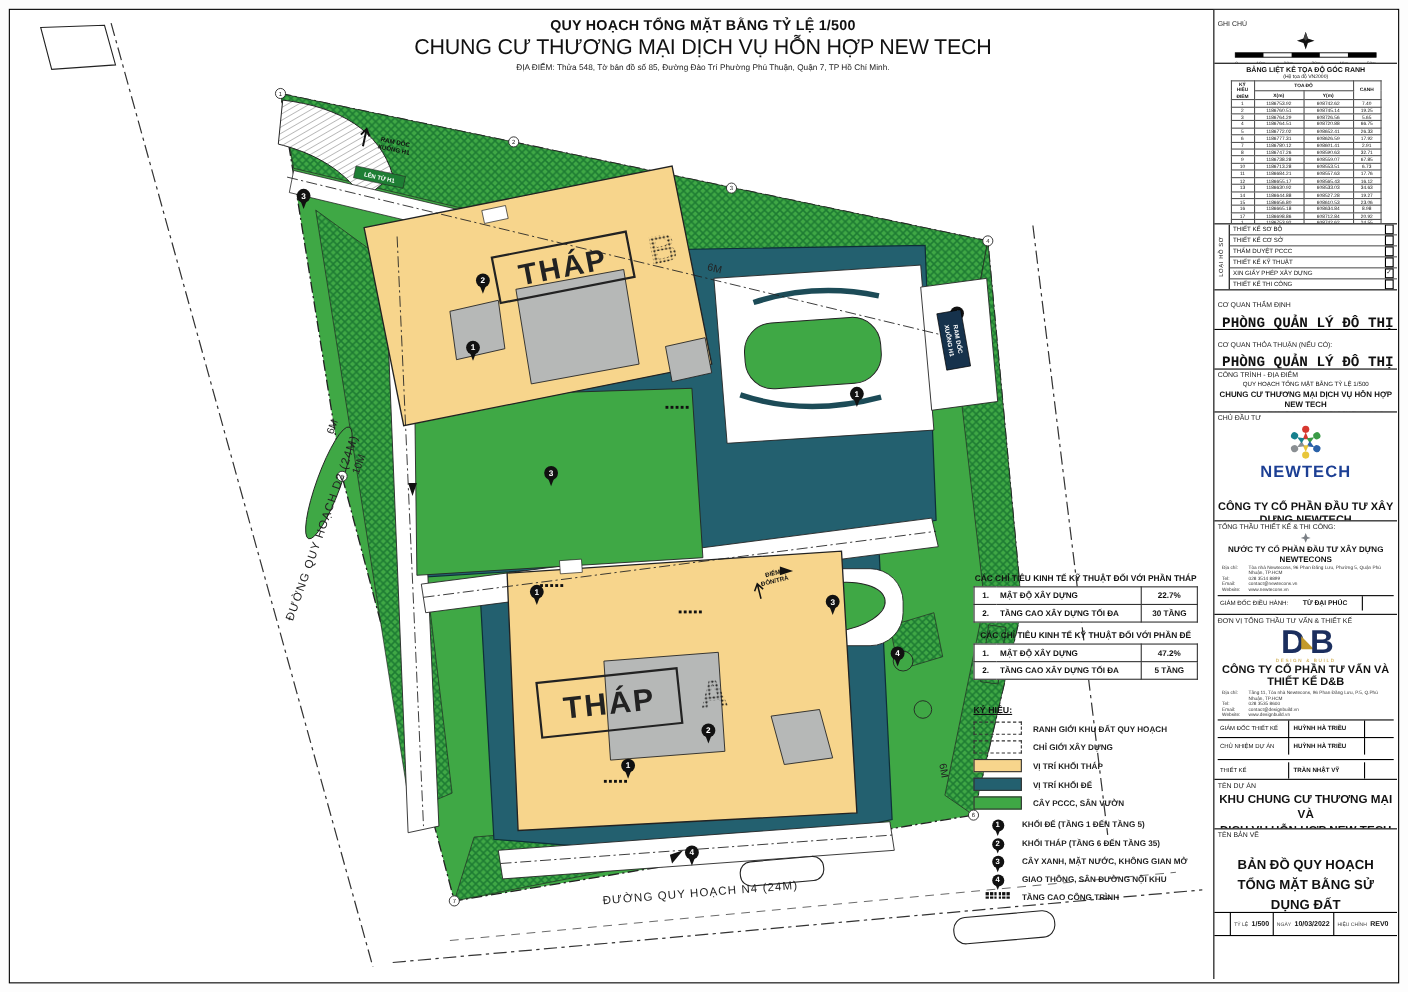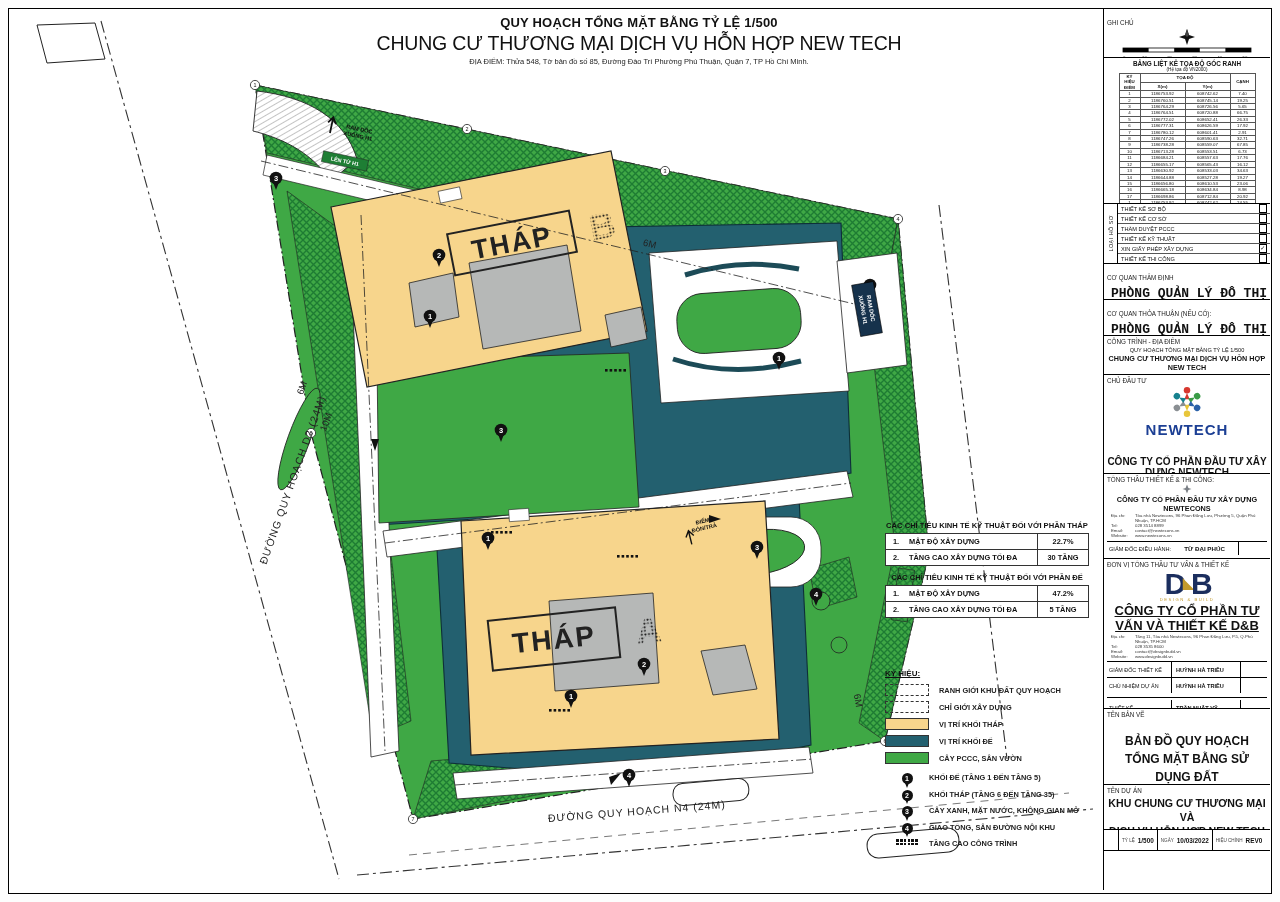--- a/index.html
+++ b/index.html
@@ -15,21 +15,21 @@
   .hdr .h3{font-size:7.5px;color:#222;margin-top:1px;}
   .hdr .h4{font-size:13px;font-weight:bold;margin-top:2px;letter-spacing:.2px;}
   
   .eco{position:absolute;left:876px;top:512px;width:204px;}
   .eco .tt{font-size:7.6px;font-weight:bold;text-align:center;margin:0 0 3px;}
   .eco table{border-collapse:collapse;width:100%;background:#fff;margin-bottom:7px;}
   .eco td{border:1px solid #333;font-size:7.4px;font-weight:bold;padding:3px 3px;height:9px;}
   .eco td.no{width:14px;text-align:center;border-right:none;}
   .eco td.lb{border-left:none;}
   .eco td.vl{width:44px;text-align:center;}
-  .lgd{position:absolute;left:876px;top:660px;width:212px;}
+  .lgd{position:absolute;left:876px;top:632px;width:212px;}
   .lgd .tt{font-size:8px;font-weight:bold;text-decoration:underline;margin-bottom:6px;}
   .lgd .row{display:flex;align-items:center;margin-bottom:5px;}
   .lgd .sym{width:44px;height:12px;margin-right:10px;flex:0 0 44px;box-sizing:border-box;}
   .sw-dashdot{border:1.2px dashed #333;background:
      repeating-linear-gradient(90deg,#333 0 8px,transparent 8px 12px,#333 12px 14px,transparent 14px 18px) top/100% 0px;}
   .sw-dash{border:1.2px dashed #333;}
   .sw-tower{background:var(--tower);border:.8px solid #333;}
   .sw-podium{background:var(--podium);border:.8px solid #333;}
   .sw-green{background:var(--green);border:.8px solid #333;}
   .lgd .lab{font-size:7.4px;font-weight:bold;color:#222;}
@@ -81,21 +81,21 @@
   .gmrow .v{font-size:6.2px;font-weight:bold;flex:1;text-align:center;}
   .gmrow .e{width:28px;border-left:.9px solid #000;height:100%;}
   .ctr{height:85px;text-align:center;}
   .ctr .slab{text-align:left;}
   .ctr .cname{font-size:7.3px;font-weight:bold;margin-top:1px;}
   .kv{display:flex;font-size:4.3px;color:#333;text-align:left;padding:0 4px;}
   .kv .k{width:24px;flex:0 0 24px;}
   .dsg{height:150px;text-align:center;padding-bottom:0;}
   .dsg .slab{text-align:left;}
   .dbtag{font-size:4.2px;color:var(--gold);letter-spacing:1.5px;margin-top:-2px;}
-  .dsg .cname{font-size:13px;font-weight:bold;margin:1px 0;text-decoration:underline;}
+  .dsg .cname{font-size:10px;font-weight:bold;margin:1px 0;}
   .rtable{border-top:.9px solid #000;margin-top:2px;}
   .rrow{display:flex;border-bottom:.6px solid #000;height:15px;align-items:center;}
   .rrow:last-child{border-bottom:none;}
   .rrow .rk{width:62px;flex:0 0 62px;font-size:5.4px;text-align:left;padding-left:2px;border-right:.6px solid #000;height:100%;display:flex;align-items:center;}
   .rrow .rv{flex:1;font-size:5.6px;font-weight:bold;text-align:left;padding-left:4px;}
   .rrow .re{width:26px;flex:0 0 26px;border-left:.6px solid #000;height:100%;}
   .gap6{height:4px;border-bottom:.9px solid #000;}
   .pj{height:45px;text-align:center;}
   .pj .slab{text-align:left;}
   .pj .nm{font-size:10.6px;font-weight:bold;line-height:1.3;margin-top:3px;}
@@ -466,21 +466,21 @@
             <div class="symc">
               <div class="lg-pin">3</div>
             </div>
             <div class="lab">CÂY XANH, MẶT NƯỚC, KHÔNG GIAN MỞ</div>
           </div>
 
           <div class="mk">
             <div class="symc">
               <div class="lg-pin">4</div>
             </div>
-            <div class="lab">GIAO TỔNG, SÂN ĐƯỜNG NỘI KHU</div>
+            <div class="lab">GIAO THÔNG, SÂN ĐƯỜNG NỘI KHU</div>
           </div>
         </div>
       <div class="mk">
         <div class="symc">
             <div class="lg-dots">
               <i></i>
               <i></i>
               <i></i>
               <i></i>
               <i></i>
@@ -764,21 +764,21 @@
       <div class="addr">Địa chỉ:  280A10 Lương Định Của, Khu phố 1, Phường An Phú, Thành phố Thủ Đức, TP Hồ Chí Minh</div>
       <div class="addr">Tel:       028 3910 1566</div>
 
     </div>
 
     <div class="sec ctr">
       <div class="slab">TỔNG THẦU THIẾT KẾ &amp; THI CÔNG:</div>
       <svg width="12" height="10" viewBox="-6 -5 12 10" style="display:block;margin:1px auto 0;">
         <polygon points="0,-4.5 1.4,-1 4.5,0 1.4,1 0,4.5 -1.4,1 -4.5,0 -1.4,-1" fill="#7a7f85"></polygon>
       </svg>
-      <div class="cname">CÔNG TY CỔ PHẦN ĐẦU TƯ XÂY DỰNG NEWTECONS</div>
+      <div class="cname">NƯỚC TY CỔ PHẦN ĐẦU TƯ XÂY DỰNG NEWTECONS</div>
       <div>
 
           <div class="kv">
             <span class="k">Địa chỉ:</span>
             <span class="v">Tòa nhà Newtecons, 96 Phan Đăng Lưu, Phường 5, Quận Phú Nhuận, TP.HCM</span>
           </div>
 
           <div class="kv">
             <span class="k">Tel:</span>
             <span class="v">028 3514 8899</span>
@@ -855,33 +855,33 @@
 
           <div class="rrow">
             <span class="rk">THỂ HIỆN</span>
             <span class="rv">HOÀNG NGUYỄN TẤN TÀI</span>
             <span class="re"></span>
           </div>
 
         </div>
     </div>
 
+    <div class="sec pj">
+      <div class="slab">TÊN DỰ ÁN</div>
+      <div class="nm">
+        <div>KHU CHUNG CƯ THƯƠNG MẠI VÀ</div>
+        <div>DỊCH VỤ HỖN HỢP NEW TECH</div>
+      </div>
+    </div>
+
     <div class="sec dw">
       <div class="slab">TÊN BẢN VẼ</div>
       <div class="nm">
         <div>BẢN ĐỒ QUY HOẠCH</div>
         <div>TỔNG MẶT BẰNG SỬ DỤNG ĐẤT</div>
-      </div>
-    </div>
-
-    <div class="sec pj">
-      <div class="slab">TÊN DỰ ÁN</div>
-      <div class="nm">
-        <div>KHU CHUNG CƯ THƯƠNG MẠI VÀ</div>
-        <div>DỊCH VỤ HỖN HỢP NEW TECH</div>
       </div>
     </div>
 
     <div class="sec meta">
       <span class="c" style="width:8px"></span>
       <span class="c">
           <span class="k">TỶ LỆ</span>
           <span class="v">1/500</span>
         </span>
       <span class="c">

